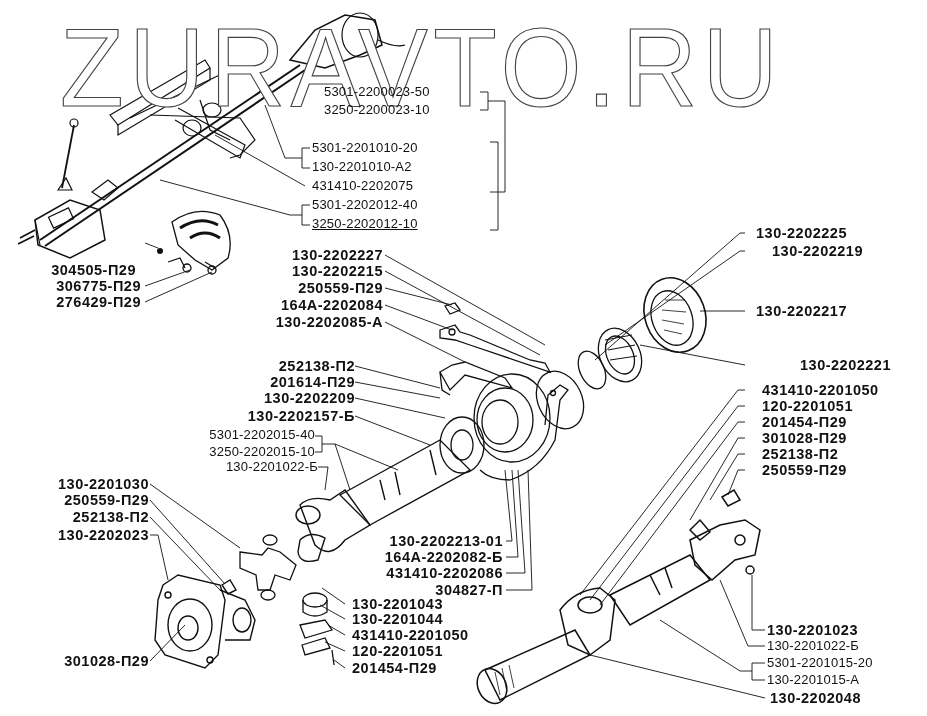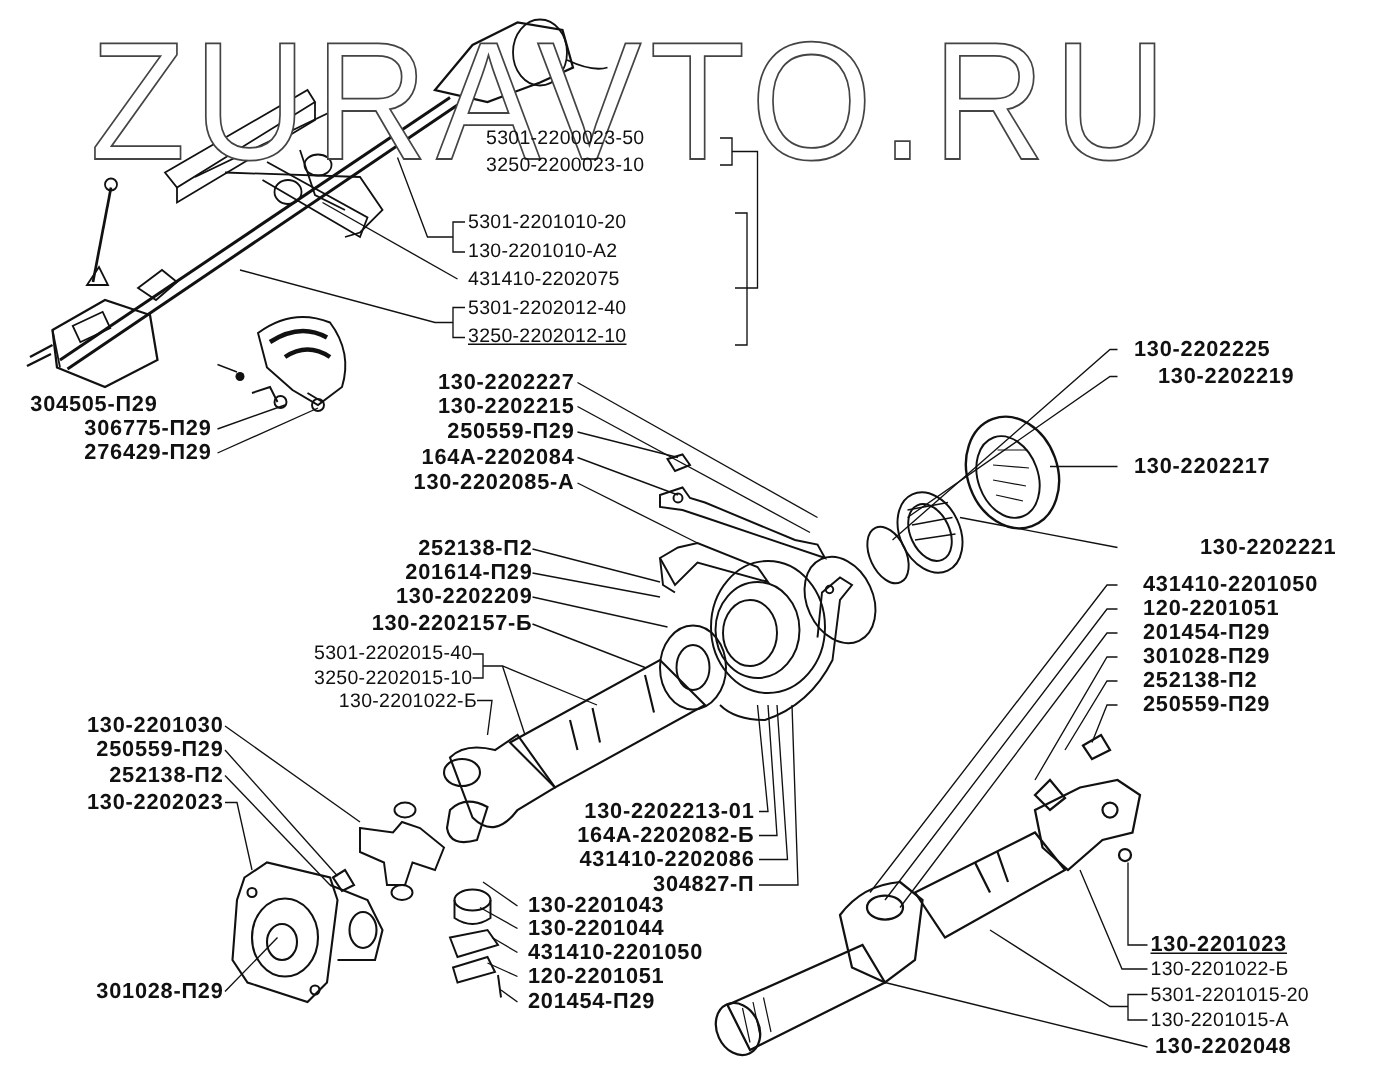--- a/index.html
+++ b/index.html
@@ -204,21 +204,21 @@
 <div class="wm">ZURAVTO.RU</div>
 
 <div class="lbl thin" style="left:324px;top:84px;">5301-2200023-50</div>
 <div class="lbl thin" style="left:324px;top:102px;">3250-2200023-10</div>
 <div class="lbl thin" style="left:312px;top:140px;">5301-2201010-20</div>
 <div class="lbl thin" style="left:312px;top:159px;">130-2201010-А2</div>
 <div class="lbl thin" style="left:312px;top:178px;">431410-2202075</div>
 <div class="lbl thin" style="left:312px;top:197px;">5301-2202012-40</div>
 <div class="lbl thin" style="left:312px;top:216px;text-decoration:underline;">3250-2202012-10</div>
 
-<div class="lbl bold r" style="right:822px;top:262px;">304505-П29</div>
+<div class="lbl bold r" style="right:791px;top:262px;">304505-П29</div>
 <div class="lbl bold r" style="right:786px;top:278px;">306775-П29</div>
 <div class="lbl bold r" style="right:786px;top:294px;">276429-П29</div>
 
 <div class="lbl bold r" style="right:544px;top:247px;">130-2202227</div>
 <div class="lbl bold r" style="right:544px;top:263px;">130-2202215</div>
 <div class="lbl bold r" style="right:544px;top:280px;">250559-П29</div>
 <div class="lbl bold r" style="right:544px;top:297px;">164А-2202084</div>
 <div class="lbl bold r" style="right:544px;top:314px;">130-2202085-А</div>
 
 <div class="lbl bold r" style="right:572px;top:358px;">252138-П2</div>
@@ -251,17 +251,17 @@
 <div class="lbl bold" style="left:756px;top:303px;">130-2202217</div>
 <div class="lbl bold" style="left:800px;top:357px;">130-2202221</div>
 
 <div class="lbl bold" style="left:762px;top:382px;">431410-2201050</div>
 <div class="lbl bold" style="left:762px;top:398px;">120-2201051</div>
 <div class="lbl bold" style="left:762px;top:414px;">201454-П29</div>
 <div class="lbl bold" style="left:762px;top:430px;">301028-П29</div>
 <div class="lbl bold" style="left:762px;top:446px;">252138-П2</div>
 <div class="lbl bold" style="left:762px;top:462px;">250559-П29</div>
 
-<div class="lbl bold" style="left:767px;top:622px;text-decoration:underline;">130-2201023</div>
+<div class="lbl bold" style="left:767px;top:622px;">130-2201023</div>
 <div class="lbl thin" style="left:767px;top:638px;">130-2201022-Б</div>
 <div class="lbl thin" style="left:767px;top:655px;">5301-2201015-20</div>
 <div class="lbl thin" style="left:767px;top:672px;">130-2201015-А</div>
 <div class="lbl bold" style="left:770px;top:690px;">130-2202048</div>
 
 </body></html>

